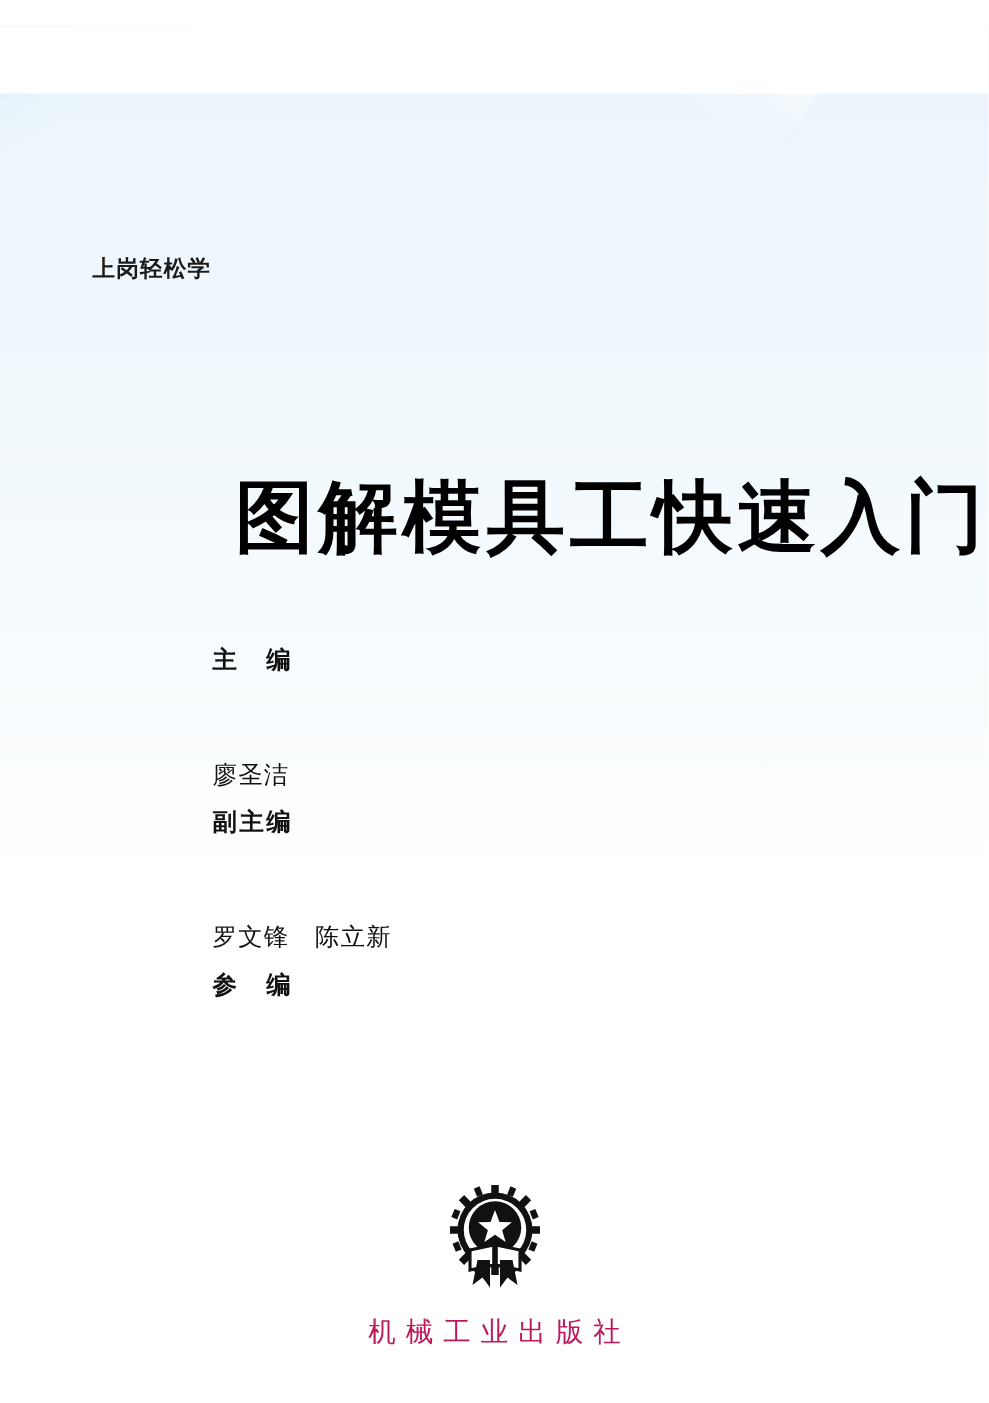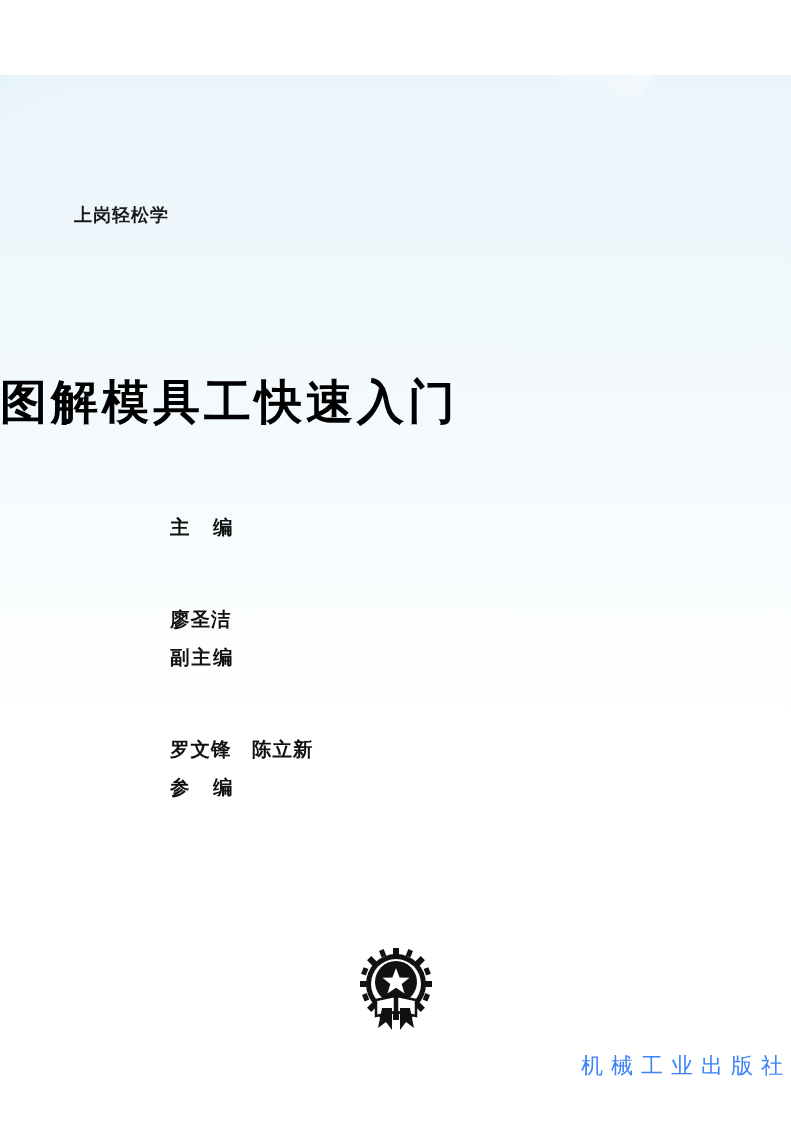--- a/index.html
+++ b/index.html
@@ -99,24 +99,24 @@
     letter-spacing: 1px;
     color: #1a1a1a;
     font-weight: 600;
   }
 
   .main-title {
     position: absolute;
     left: 0;
     top: 350px;
     width: 791px;
-    text-align: left;
+    text-align: right;
     font-family: "DejaVu Serif", serif;
     font-weight: 700;
-    font-size: 47px;
+    font-size: 63px;
     letter-spacing: 4px;
     color: #000000;
   }
 
   .credits {
     position: absolute;
     left: 170px;
     top: 488px;
     font-family: "DejaVu Sans", sans-serif;
     font-size: 19.5px;
@@ -130,41 +130,40 @@
     flex-direction: column;
   }
   .credit-role {
     width: 92px;
     flex: 0 0 92px;
     font-weight: 700;
     letter-spacing: 2px;
   }
   .credit-names {
     letter-spacing: 1px;
-    font-weight: bold;
   }
 
   
   .logo {
     position: absolute;
     left: 356px;
     top: 925px;
     width: 80px;
     height: 88px;
   }
   .publisher {
     position: absolute;
     left: 0;
     top: 1030px;
     width: 791px;
-    text-align: right;
+    text-align: center;
     font-family: "DejaVu Serif", serif;
     font-size: 22px;
     letter-spacing: 8px;
-    color: #3b82f6;
+    color: #be185d;
     text-indent: 8px;
   }
 </style>
 </head>
 <body>
 
 <div class="page">
 
   <div class="bg">
     <div class="wash"></div>

